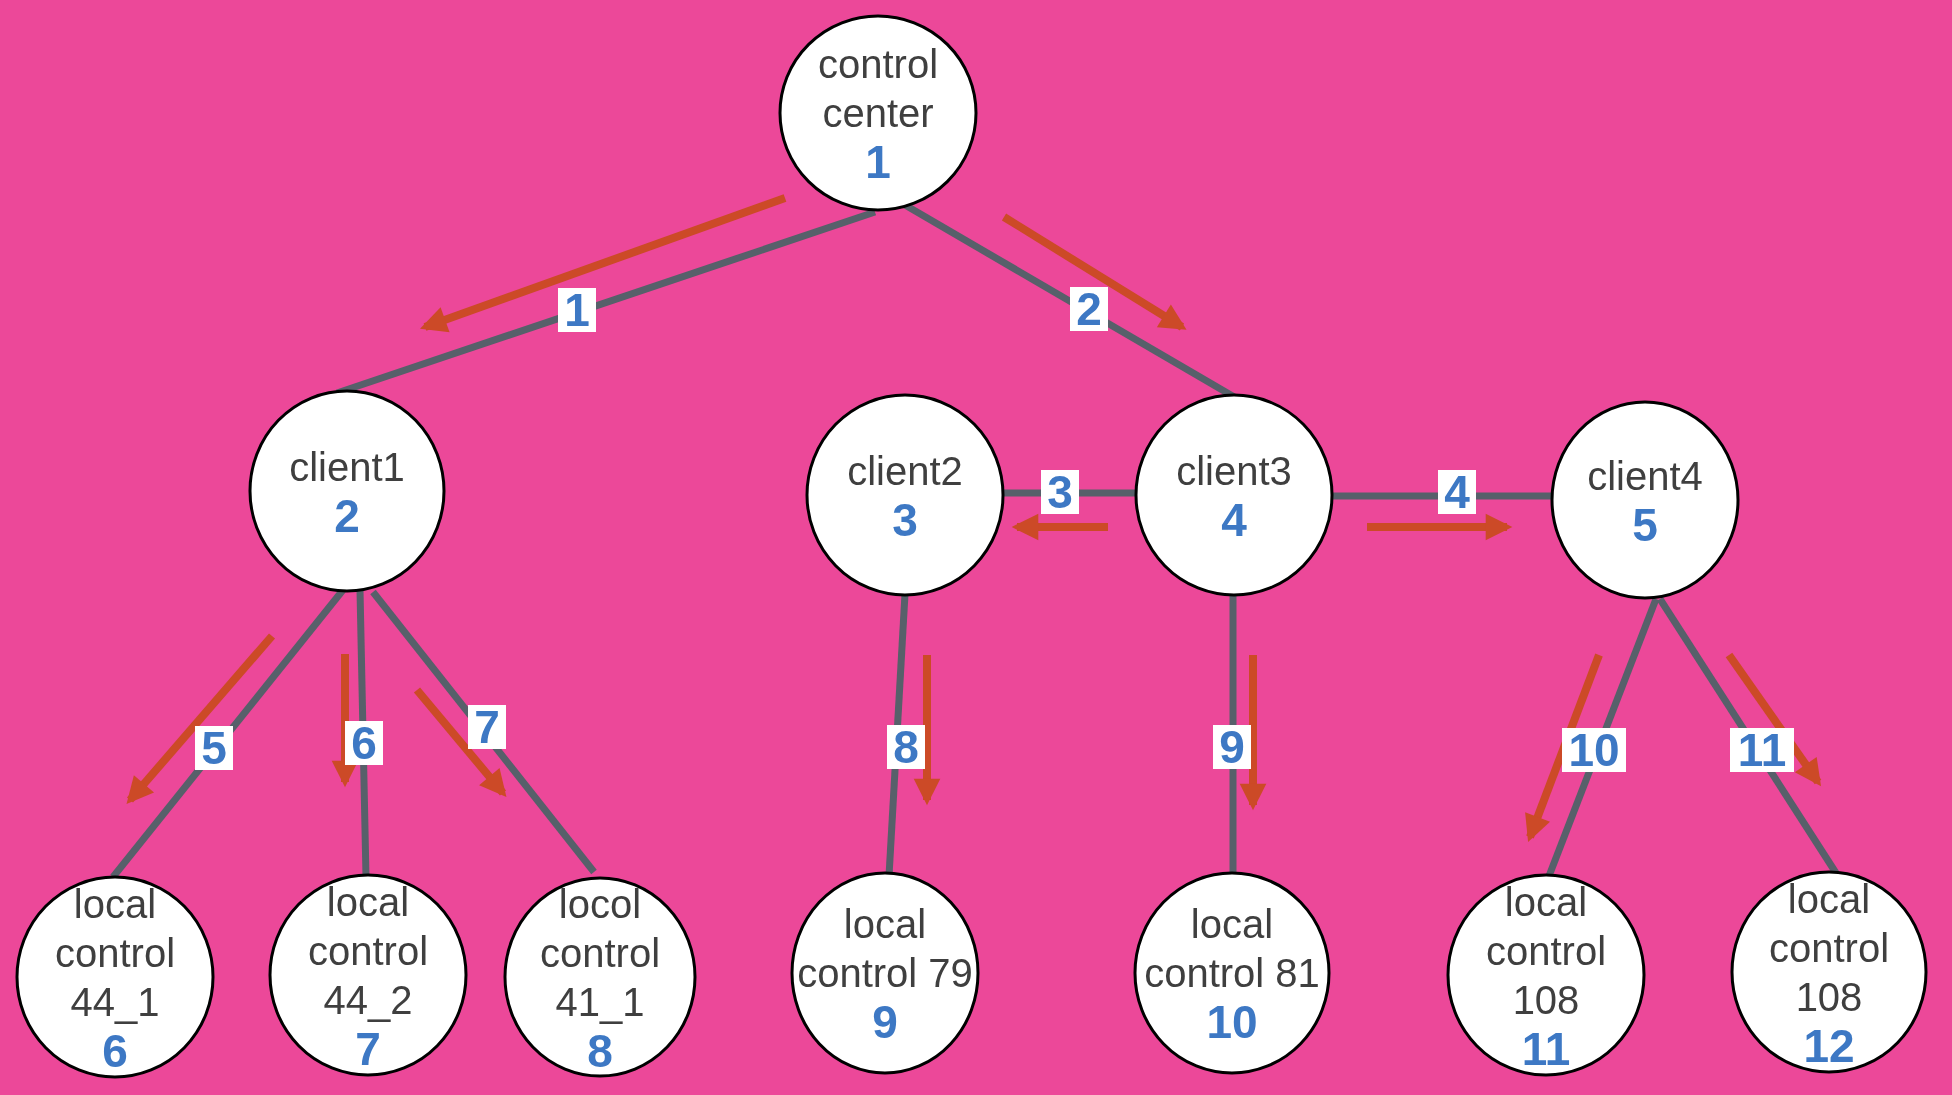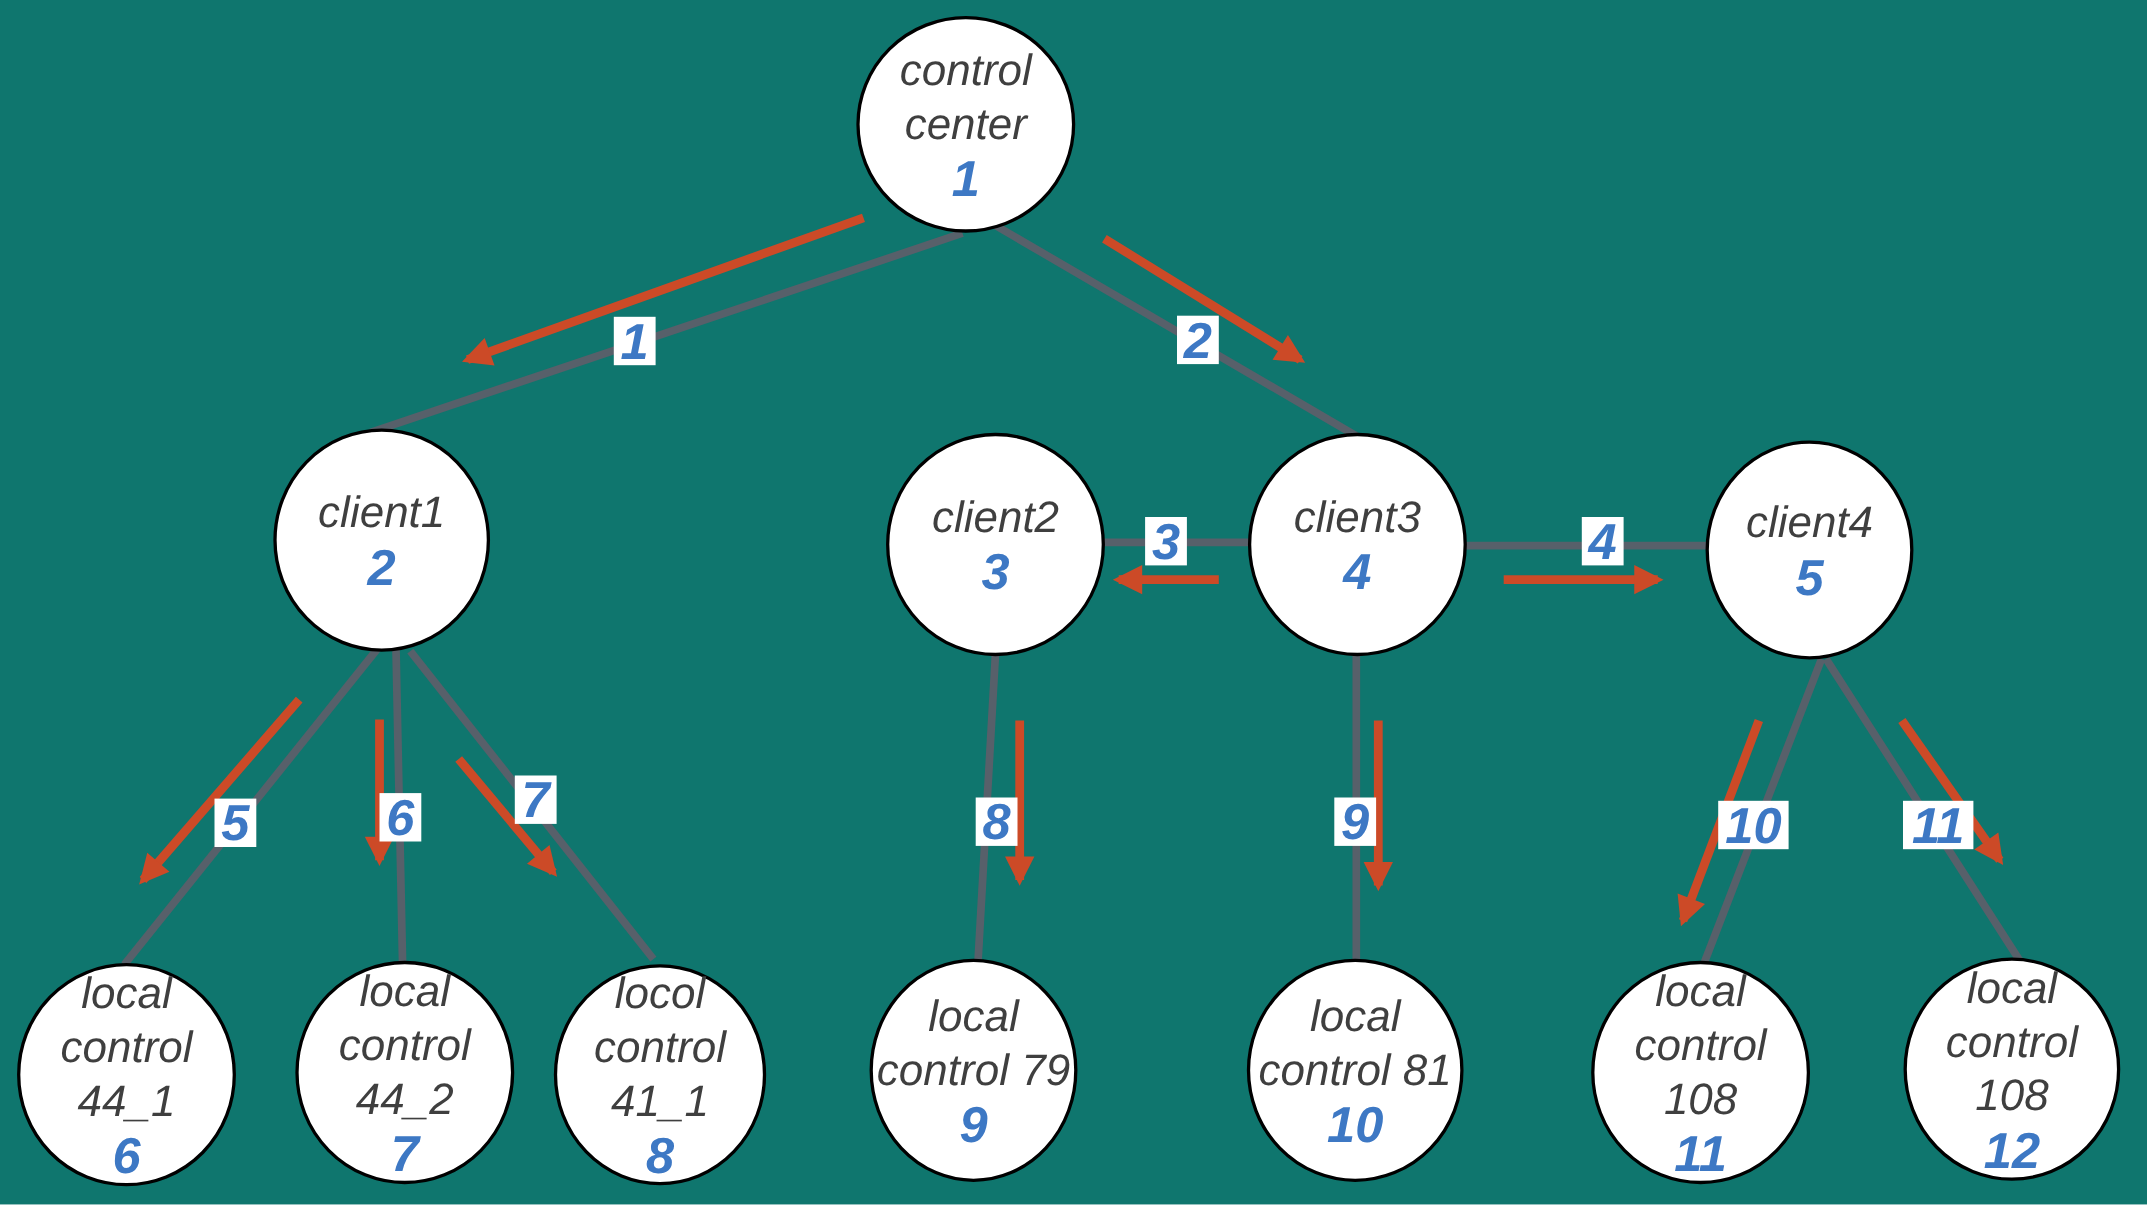--- a/index.html
+++ b/index.html
@@ -4,23 +4,22 @@
 <style>
   html, body {
     margin: 0;
     padding: 0;
     background: #ffffff;
   }
   .stage {
     width: 1952px;
     height: 1095px;
     position: relative;
-    background: #0f766e;
+    background: #ec4899;
     overflow: hidden;
-    font-style: italic;
   }
   svg { display: block; }
   text {
     font-family: "Liberation Sans", sans-serif;
     text-anchor: middle;
   }
   .node-line {
     font-size: 40px;
     fill: #3f3f3f;
   }

